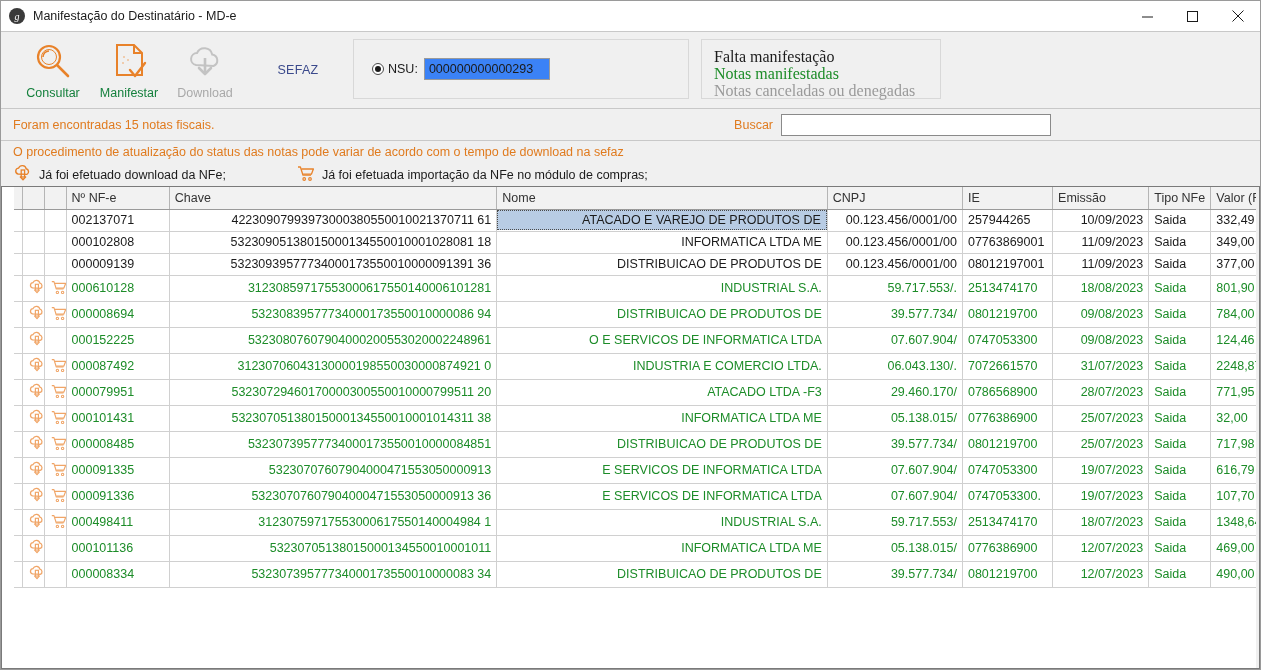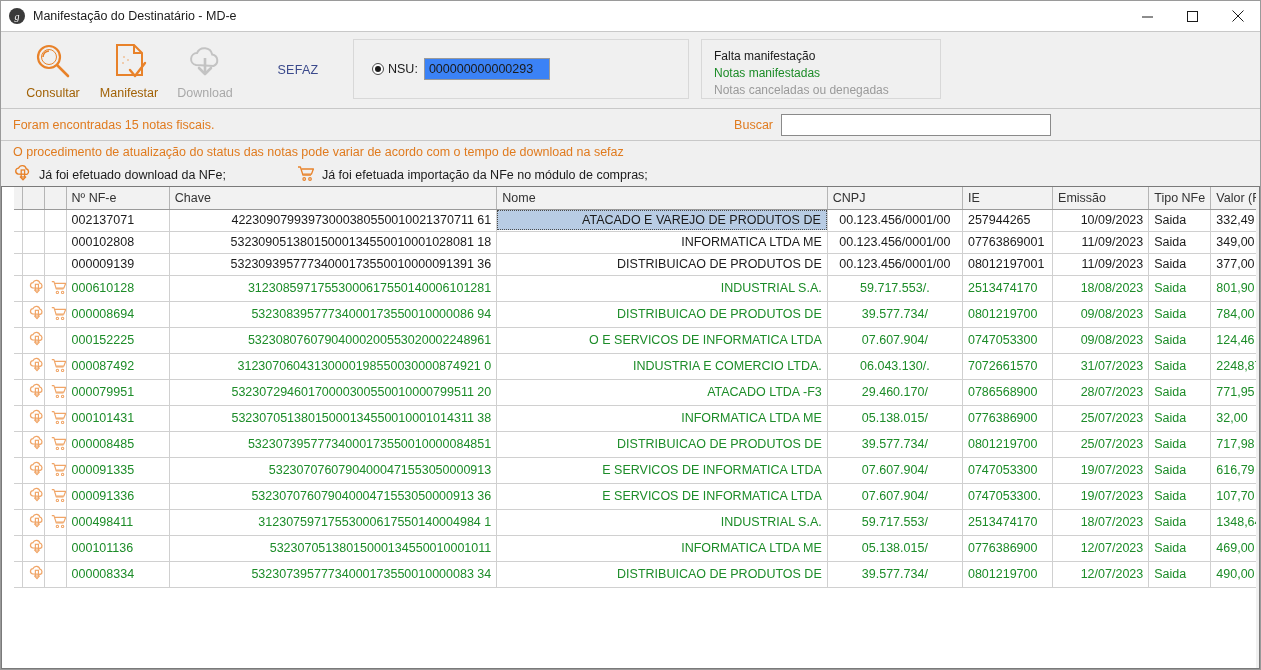--- a/index.html
+++ b/index.html
@@ -52,21 +52,21 @@
     padding: 3px 10px 3px 14px;
   }
   .tool-btn {
     width: 76px;
     display: flex; flex-direction: column;
     align-items: center; justify-content: flex-start;
     padding-top: 5px;
     cursor: default;
   }
   .tool-ico { height: 44px; display: flex; align-items: center; justify-content: center; }
-  .tool-lbl { font-size: 12.5px; color: #a16207; margin-top: 2px; white-space: nowrap; }
+  .tool-lbl { font-size: 12.5px; color: #15803d; margin-top: 2px; white-space: nowrap; }
   .tool-btn.disabled .tool-lbl { color: #a9a9a9; }
   .sefaz-wrap {
     display: flex; align-items: center; justify-content: center;
     width: 110px;
   }
   .sefaz-lbl { font-size: 12.5px; color: #3b4a8c; letter-spacing: .3px; }
 
   .nsu-group {
     flex: none; width: 336px;
     border: 1px solid #d8d8d8; background: #f0f0f0;
@@ -89,21 +89,21 @@
     font-size: 12.5px; color: #1b1b1b;
     padding: 0 4px;
   }
 
   .legend-group {
     flex: none; width: 240px;
     border: 1px solid #d8d8d8; background: #f0f0f0;
     margin: 4px 0 6px 12px;
     padding: 8px 0 0 12px;
   }
-  .legend-line { font-size: 12px; line-height: 17px; }
+  .legend-line { font-size: 16px; line-height: 17px; font-family: Liberation Serif, serif; }
 
   
   .infobar {
     height: 32px; min-height: 32px;
     background: #f0f0f0;
     border-bottom: 1px solid #c8c8c8;
     display: flex; align-items: center;
     padding: 0 12px;
   }
   .found-text { font-size: 12.5px; color: #e07b1f; flex: 1; }
@@ -168,21 +168,21 @@
     white-space: nowrap;
     overflow: hidden;
     color: #1b1b1b;
     vertical-align: middle;
   }
   tr.manifested td { color: #1c8c28; }
   td.c-icon { text-align: center; padding: 0; overflow: visible; }
   td.c-num  { text-align: left; }
   td.c-chave{ text-align: right; }
   td.c-nome { text-align: right; position: relative; }
-  td.c-cnpj { text-align: center; margin-top: 20px; }
+  td.c-cnpj { text-align: right; margin-top: 20px; }
   td.c-ie   { text-align: left; }
   td.c-emis { text-align: right; }
   td.c-tipo { text-align: left; }
   td.c-val  { text-align: left; }
   td.c-pad  { border-right: 1px solid #d0d0d0; }
 
   .nome-sel {
     display: block;
     background: #b8cce4;
     border: 1px dotted #4a4a4a;

